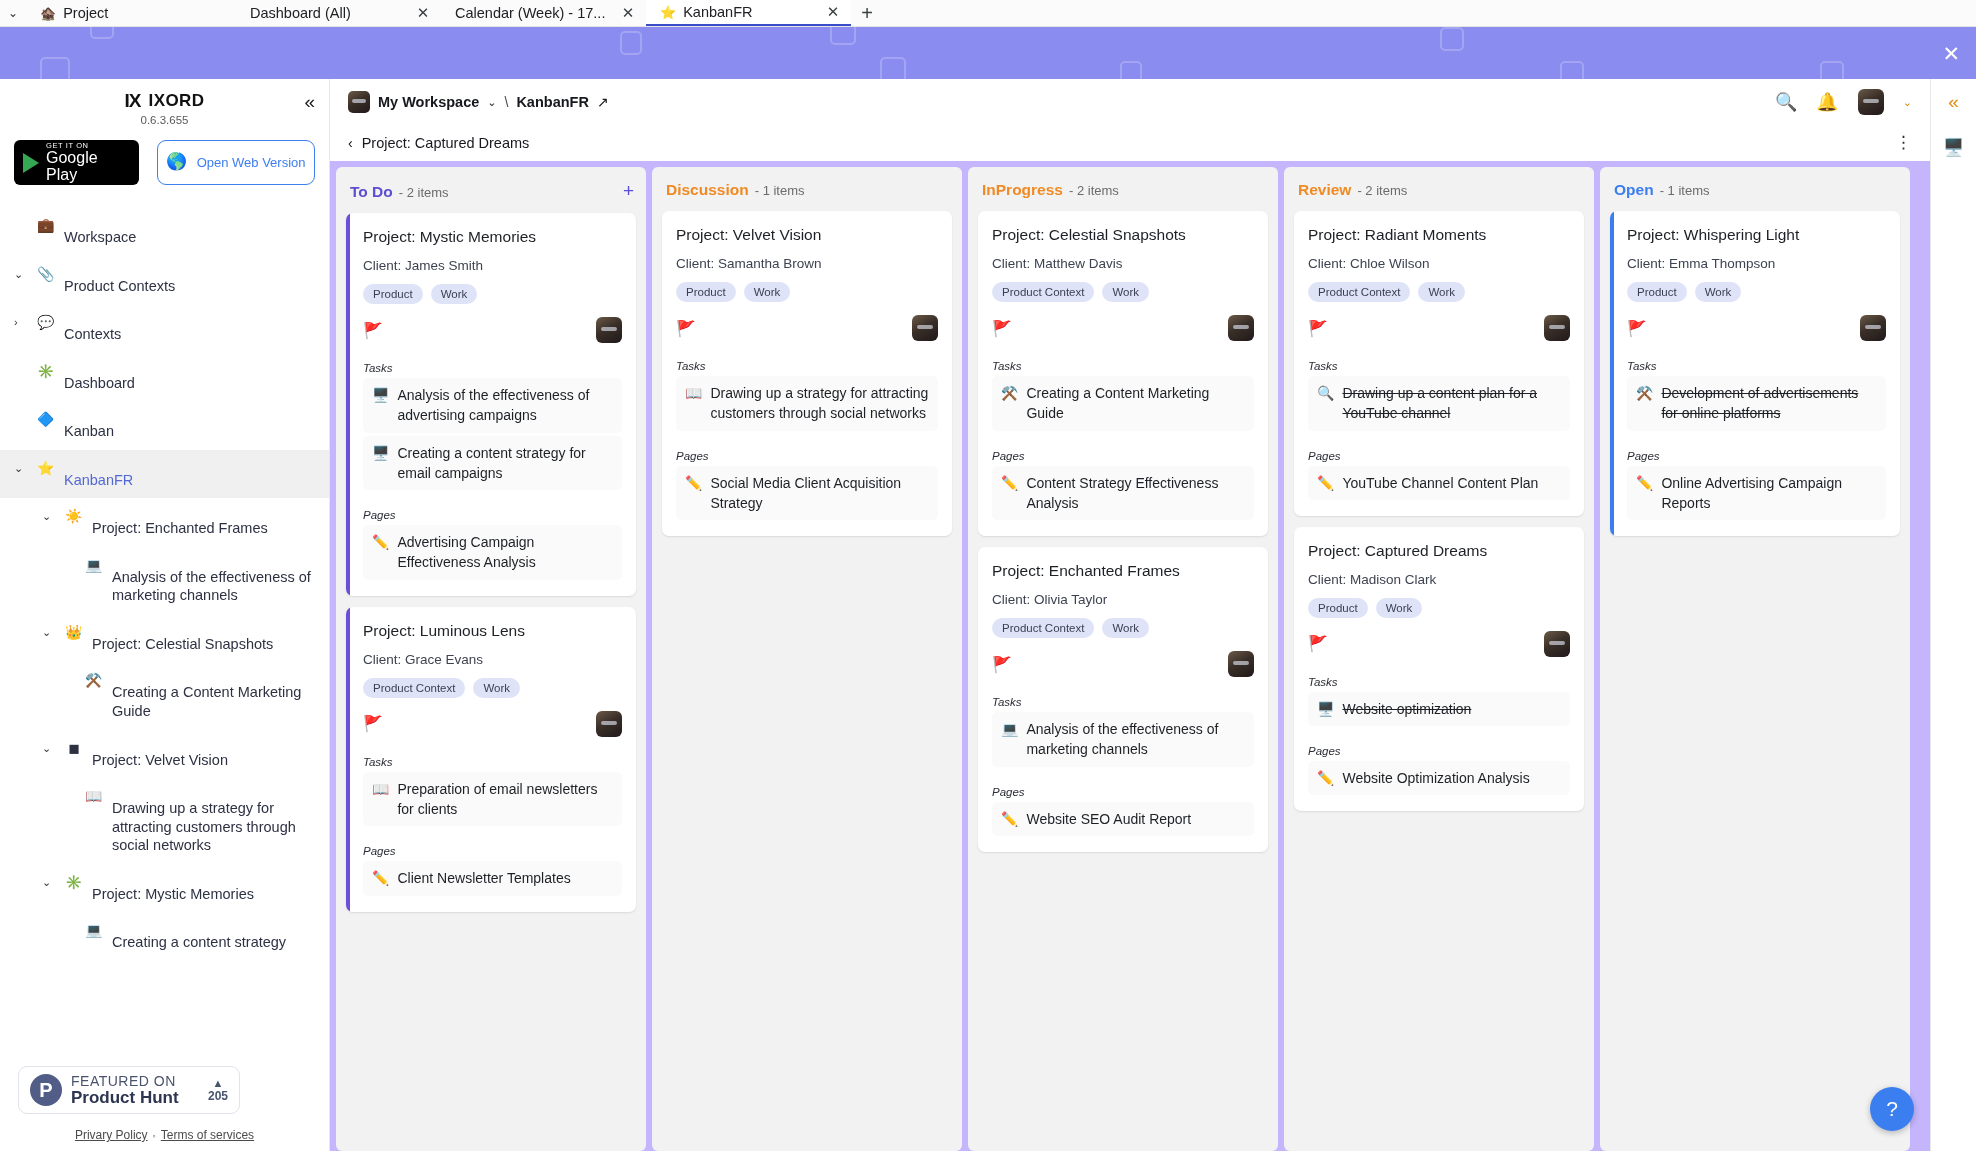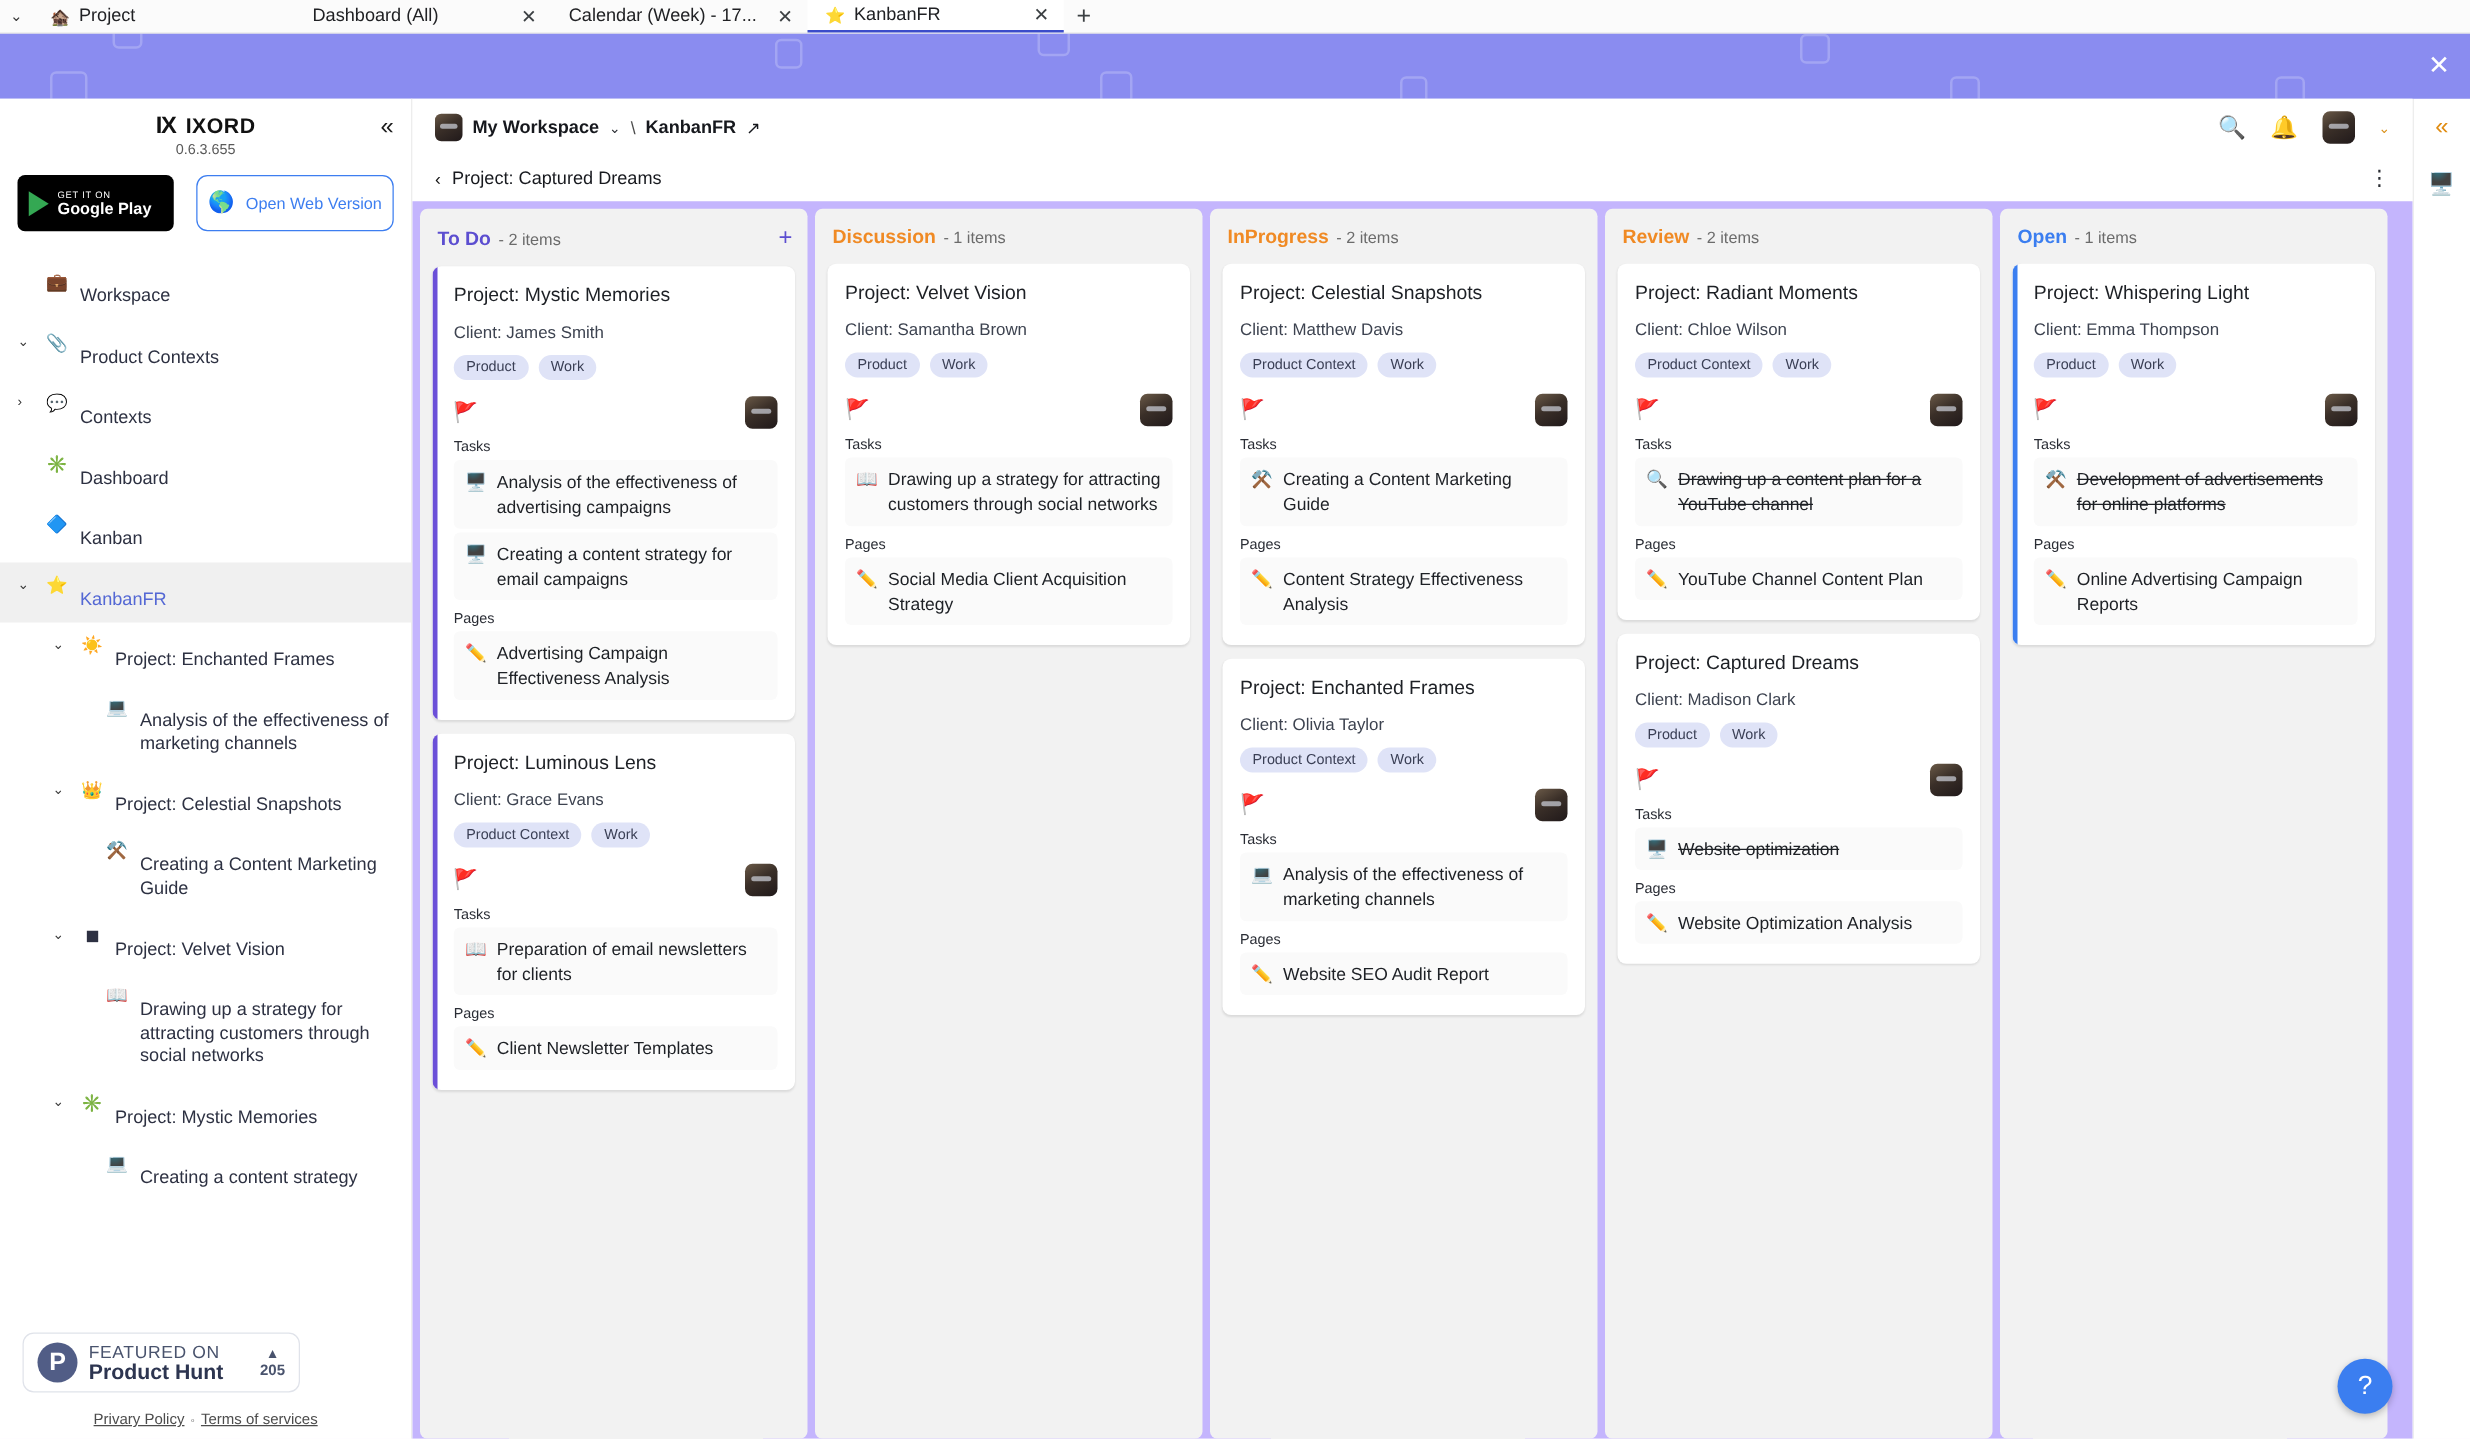--- a/index.html
+++ b/index.html
@@ -89,21 +89,21 @@
   .gplay {
     width: 125px; height: 45px; background: #000; border-radius: 6px;
     display: flex; align-items: center; gap: 7px; padding: 0 9px; color: #fff;
   }
   .gplay .tri {
     width: 0; height: 0; border-top: 10px solid transparent;
     border-bottom: 10px solid transparent; border-left: 16px solid #34a853;
     position: relative;
   }
   .gplay .txt small { display: block; font-size: 7.5px; letter-spacing: .6px; }
-  .gplay .txt b { display: block; font-size: 13px; line-height: 1.05; font-weight: bold; }
+  .gplay .txt b { display: block; font-size: 16px; line-height: 1.05; font-weight: normal; }
   .webver {
     flex: 1; height: 45px; border: 1px solid #3d7ef0; border-radius: 9px;
     display: flex; align-items: center; justify-content: center; gap: 9px;
     color: #3d7ef0; font-size: 13px; text-align: center; line-height: 1.2;
   }
   .globe { font-size: 17px; }
 
   .sb-list { margin-top: 22px; }
   .sb-row {
     display: flex; align-items: flex-start; gap: 8px;
@@ -205,21 +205,21 @@
     font-size: 11.5px; color: #3a3f55;
   }
   .meta-row { display: flex; align-items: center; margin-top: 13px; min-height: 26px; }
   .flag { font-size: 16px; }
   .card-avatar {
     margin-left: auto; width: 26px; height: 26px; border-radius: 6px;
     background: linear-gradient(150deg,#6b5a48 0%,#3a2f28 45%,#20191a 100%); position: relative;
   }
   .card-avatar::after { content:""; position:absolute; left:5px; top:10px; width:16px; height:4px;
     background: rgba(220,225,235,.65); border-radius: 2px; }
-  .sec-label { font-size: 11.5px; color: #2a2d35; margin-top: 9px; margin-bottom: 4px; }
+  .sec-label { font-size: 11.5px; color: #2a2d35; margin-top: 19px; margin-bottom: 4px; font-style: italic; }
   .item {
     background: #fafafa; border-radius: 5px; padding: 7px 9px;
     display: flex; gap: 8px; align-items: flex-start; margin-bottom: 3px;
     font-size: 14px; color: #1d2025; line-height: 1.45;
   }
   .item .it-ico { flex-shrink: 0; font-size: 14px; }
   .item.done .it-text { text-decoration: line-through; }
 
   .helpbtn {
     position: absolute; right: 16px; bottom: 20px; width: 44px; height: 44px;

